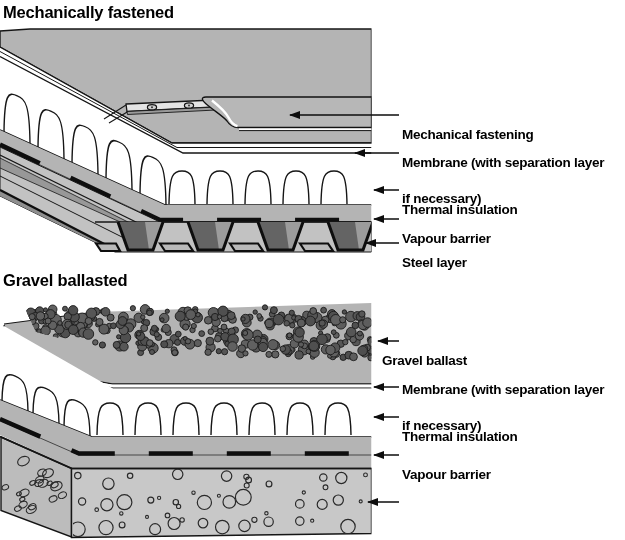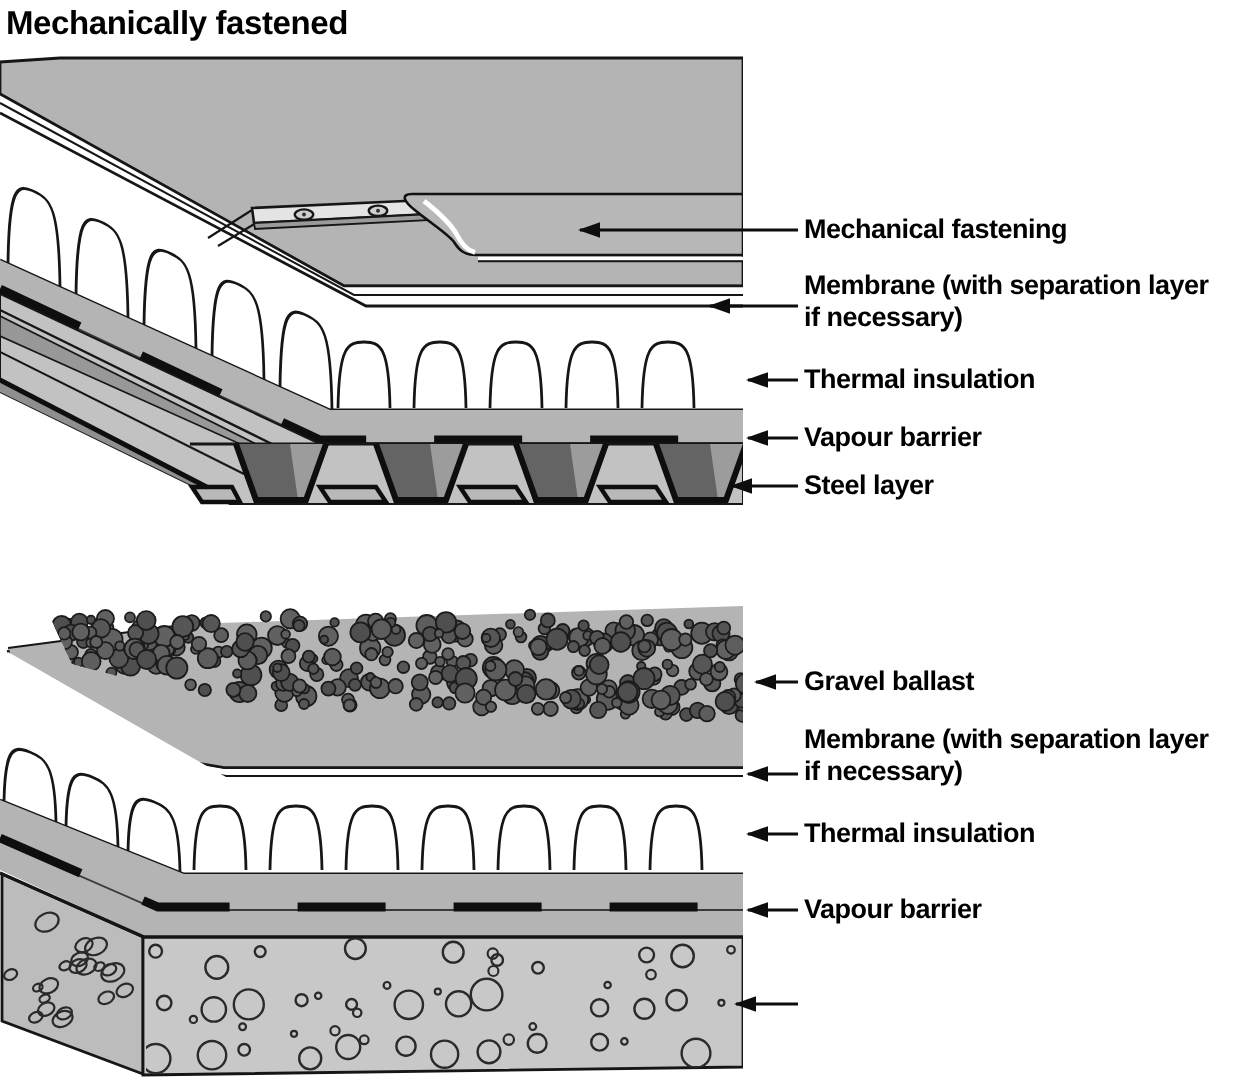--- a/index.html
+++ b/index.html
@@ -3,21 +3,21 @@
 <meta charset="utf-8">
 <style>
   html,body{margin:0;padding:0;background:#fff;}
   #figure{position:relative;width:625px;height:540px;background:#ffffff;overflow:hidden;
           font-family:"Liberation Sans","DejaVu Sans",sans-serif;}
   #diagram-svg{position:absolute;left:0;top:0;}
   .section-title{position:absolute;left:3px;font-size:16.5px;font-weight:700;color:#000;
                  letter-spacing:-0.2px;white-space:nowrap;}
   .layer-label{position:absolute;font-size:13.5px;font-weight:700;color:#000;
                letter-spacing:-0.25px;line-height:15.8px;}
-  .layer-label span{display:block;white-space:nowrap;}
+  .layer-label span{display:block;white-space:nowrap;margin-top:20px;}
 </style>
 </head>
 <body>
 
 <div id="figure">
 
   <svg id="diagram-svg" width="625" height="540" viewBox="0 0 625 540">
     <defs>
       <marker id="ah" markerWidth="11" markerHeight="9" refX="10" refY="4.5" orient="auto" markerUnits="userSpaceOnUse">
         <path d="M11,4.5 L0,0.6 L0,8.4 Z" fill="#0d0d0d"></path>
@@ -576,20 +576,21 @@
       <line x1="399" y1="243" x2="366" y2="243" marker-end="url(#ah)"></line>
       <line x1="399" y1="341" x2="378" y2="341" marker-end="url(#ah)"></line>
       <line x1="399" y1="387" x2="374" y2="387" marker-end="url(#ah)"></line>
       <line x1="399" y1="417" x2="374" y2="417" marker-end="url(#ah)"></line>
       <line x1="399" y1="455" x2="374" y2="455" marker-end="url(#ah)"></line>
       <line x1="399" y1="502" x2="368" y2="502" marker-end="url(#ah)"></line>
     </g>
   </svg>
 
   <div class="section-title" style="top:3px">Mechanically fastened</div>
+  <div class="section-title" style="top:271px">Gravel ballasted</div>
 
   <div class="layer-label" style="left:402px;top:107px">
     <span>Mechanical fastening</span>
       <span></span>
   </div>
   <div class="layer-label" style="left:402px;top:135px">
     <span>Membrane (with separation layer</span>
       <span>if necessary)</span>
   </div>
   <div class="layer-label" style="left:402px;top:182px">
@@ -598,21 +599,21 @@
   </div>
   <div class="layer-label" style="left:402px;top:211px">
     <span>Vapour barrier</span>
       <span></span>
   </div>
   <div class="layer-label" style="left:402px;top:235px">
     <span>Steel layer</span>
       <span></span>
   </div>
 
-  <div class="layer-label" style="left:402px;top:333px">
+  <div class="layer-label" style="left:382px;top:333px">
     <span>Gravel ballast</span>
       <span></span>
   </div>
   <div class="layer-label" style="left:402px;top:362px">
     <span>Membrane (with separation layer</span>
       <span>if necessary)</span>
   </div>
   <div class="layer-label" style="left:402px;top:409px">
     <span>Thermal insulation</span>
       <span></span>

